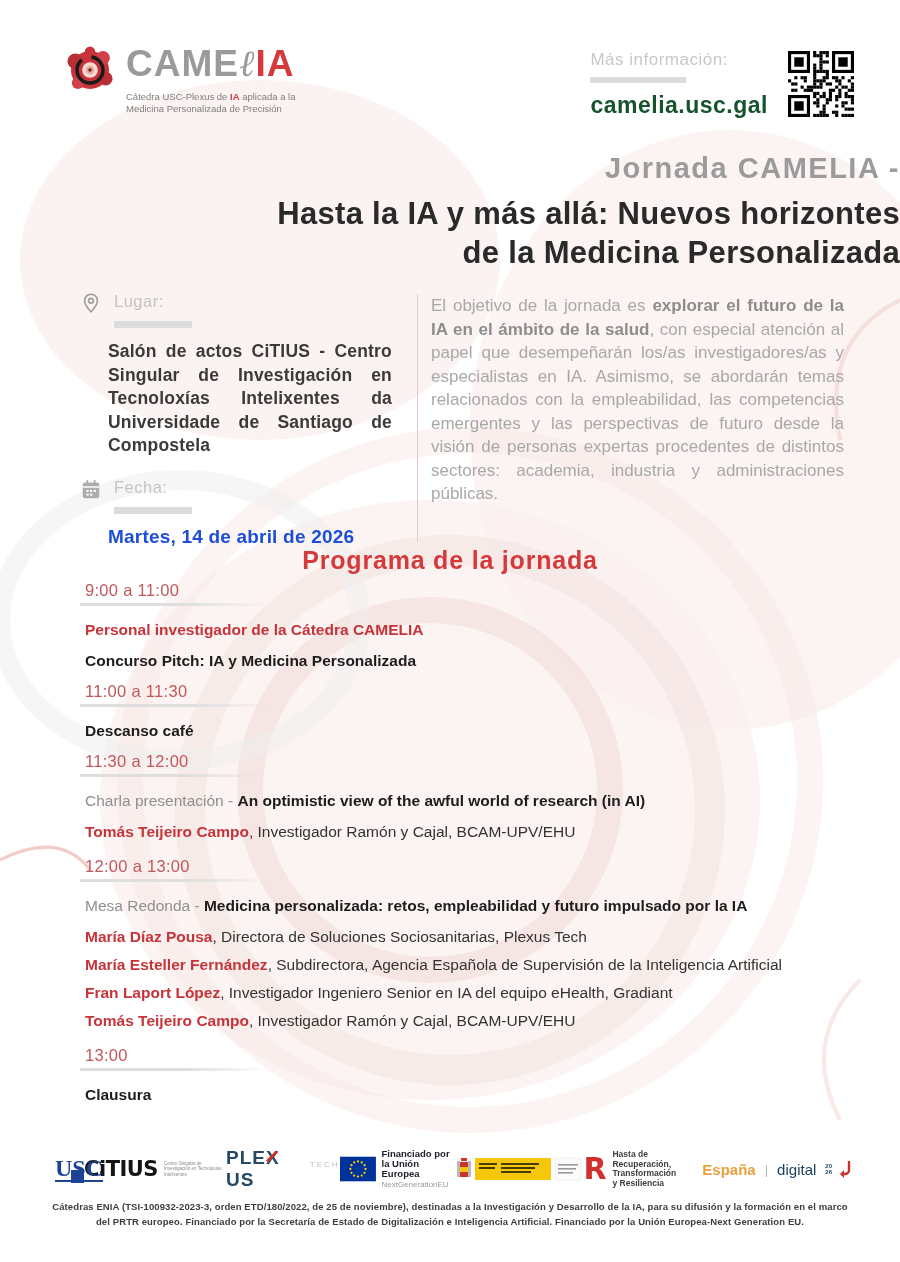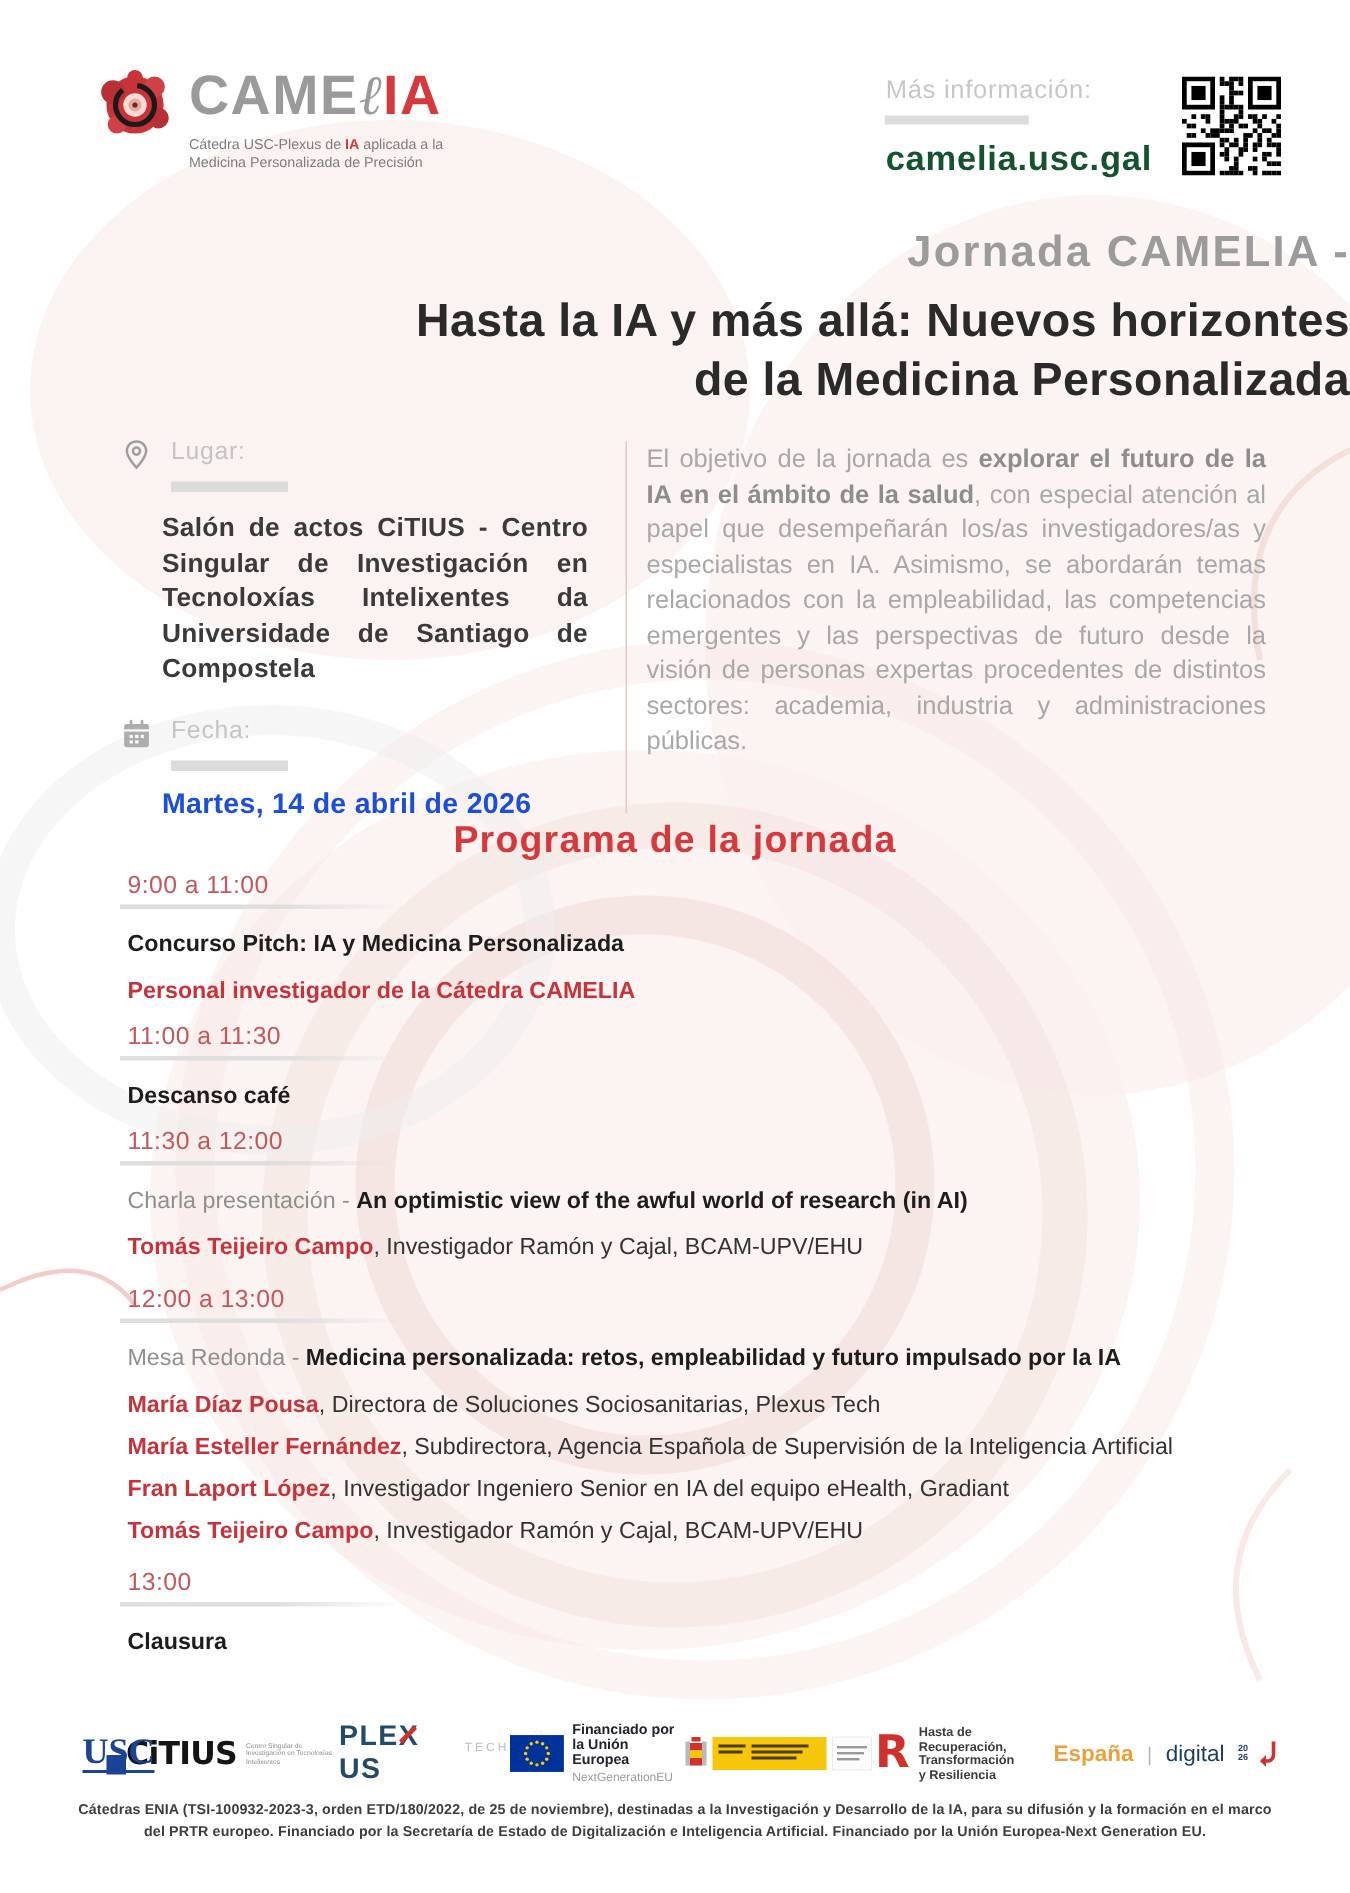--- a/index.html
+++ b/index.html
@@ -325,22 +325,22 @@
       </div>
     </div>
 
     <div class="program-title">Programa de la jornada</div>
 
     <div class="program">
 
       <div class="entry">
         <div class="time">9:00 a 11:00</div>
         <div class="tdiv"></div>
+        <div class="pline"><span class="red">Personal investigador de la Cátedra CAMELIA</span></div>
         <div class="pline"><span class="bold">Concurso Pitch: IA y Medicina Personalizada</span></div>
-        <div class="pline"><span class="red">Personal investigador de la Cátedra CAMELIA</span></div>
       </div>
 
       <div class="entry">
         <div class="time">11:00 a 11:30</div>
         <div class="tdiv"></div>
         <div class="pline"><span class="bold">Descanso café</span></div>
       </div>
 
       <div class="entry">
         <div class="time">11:30 a 12:00</div>

